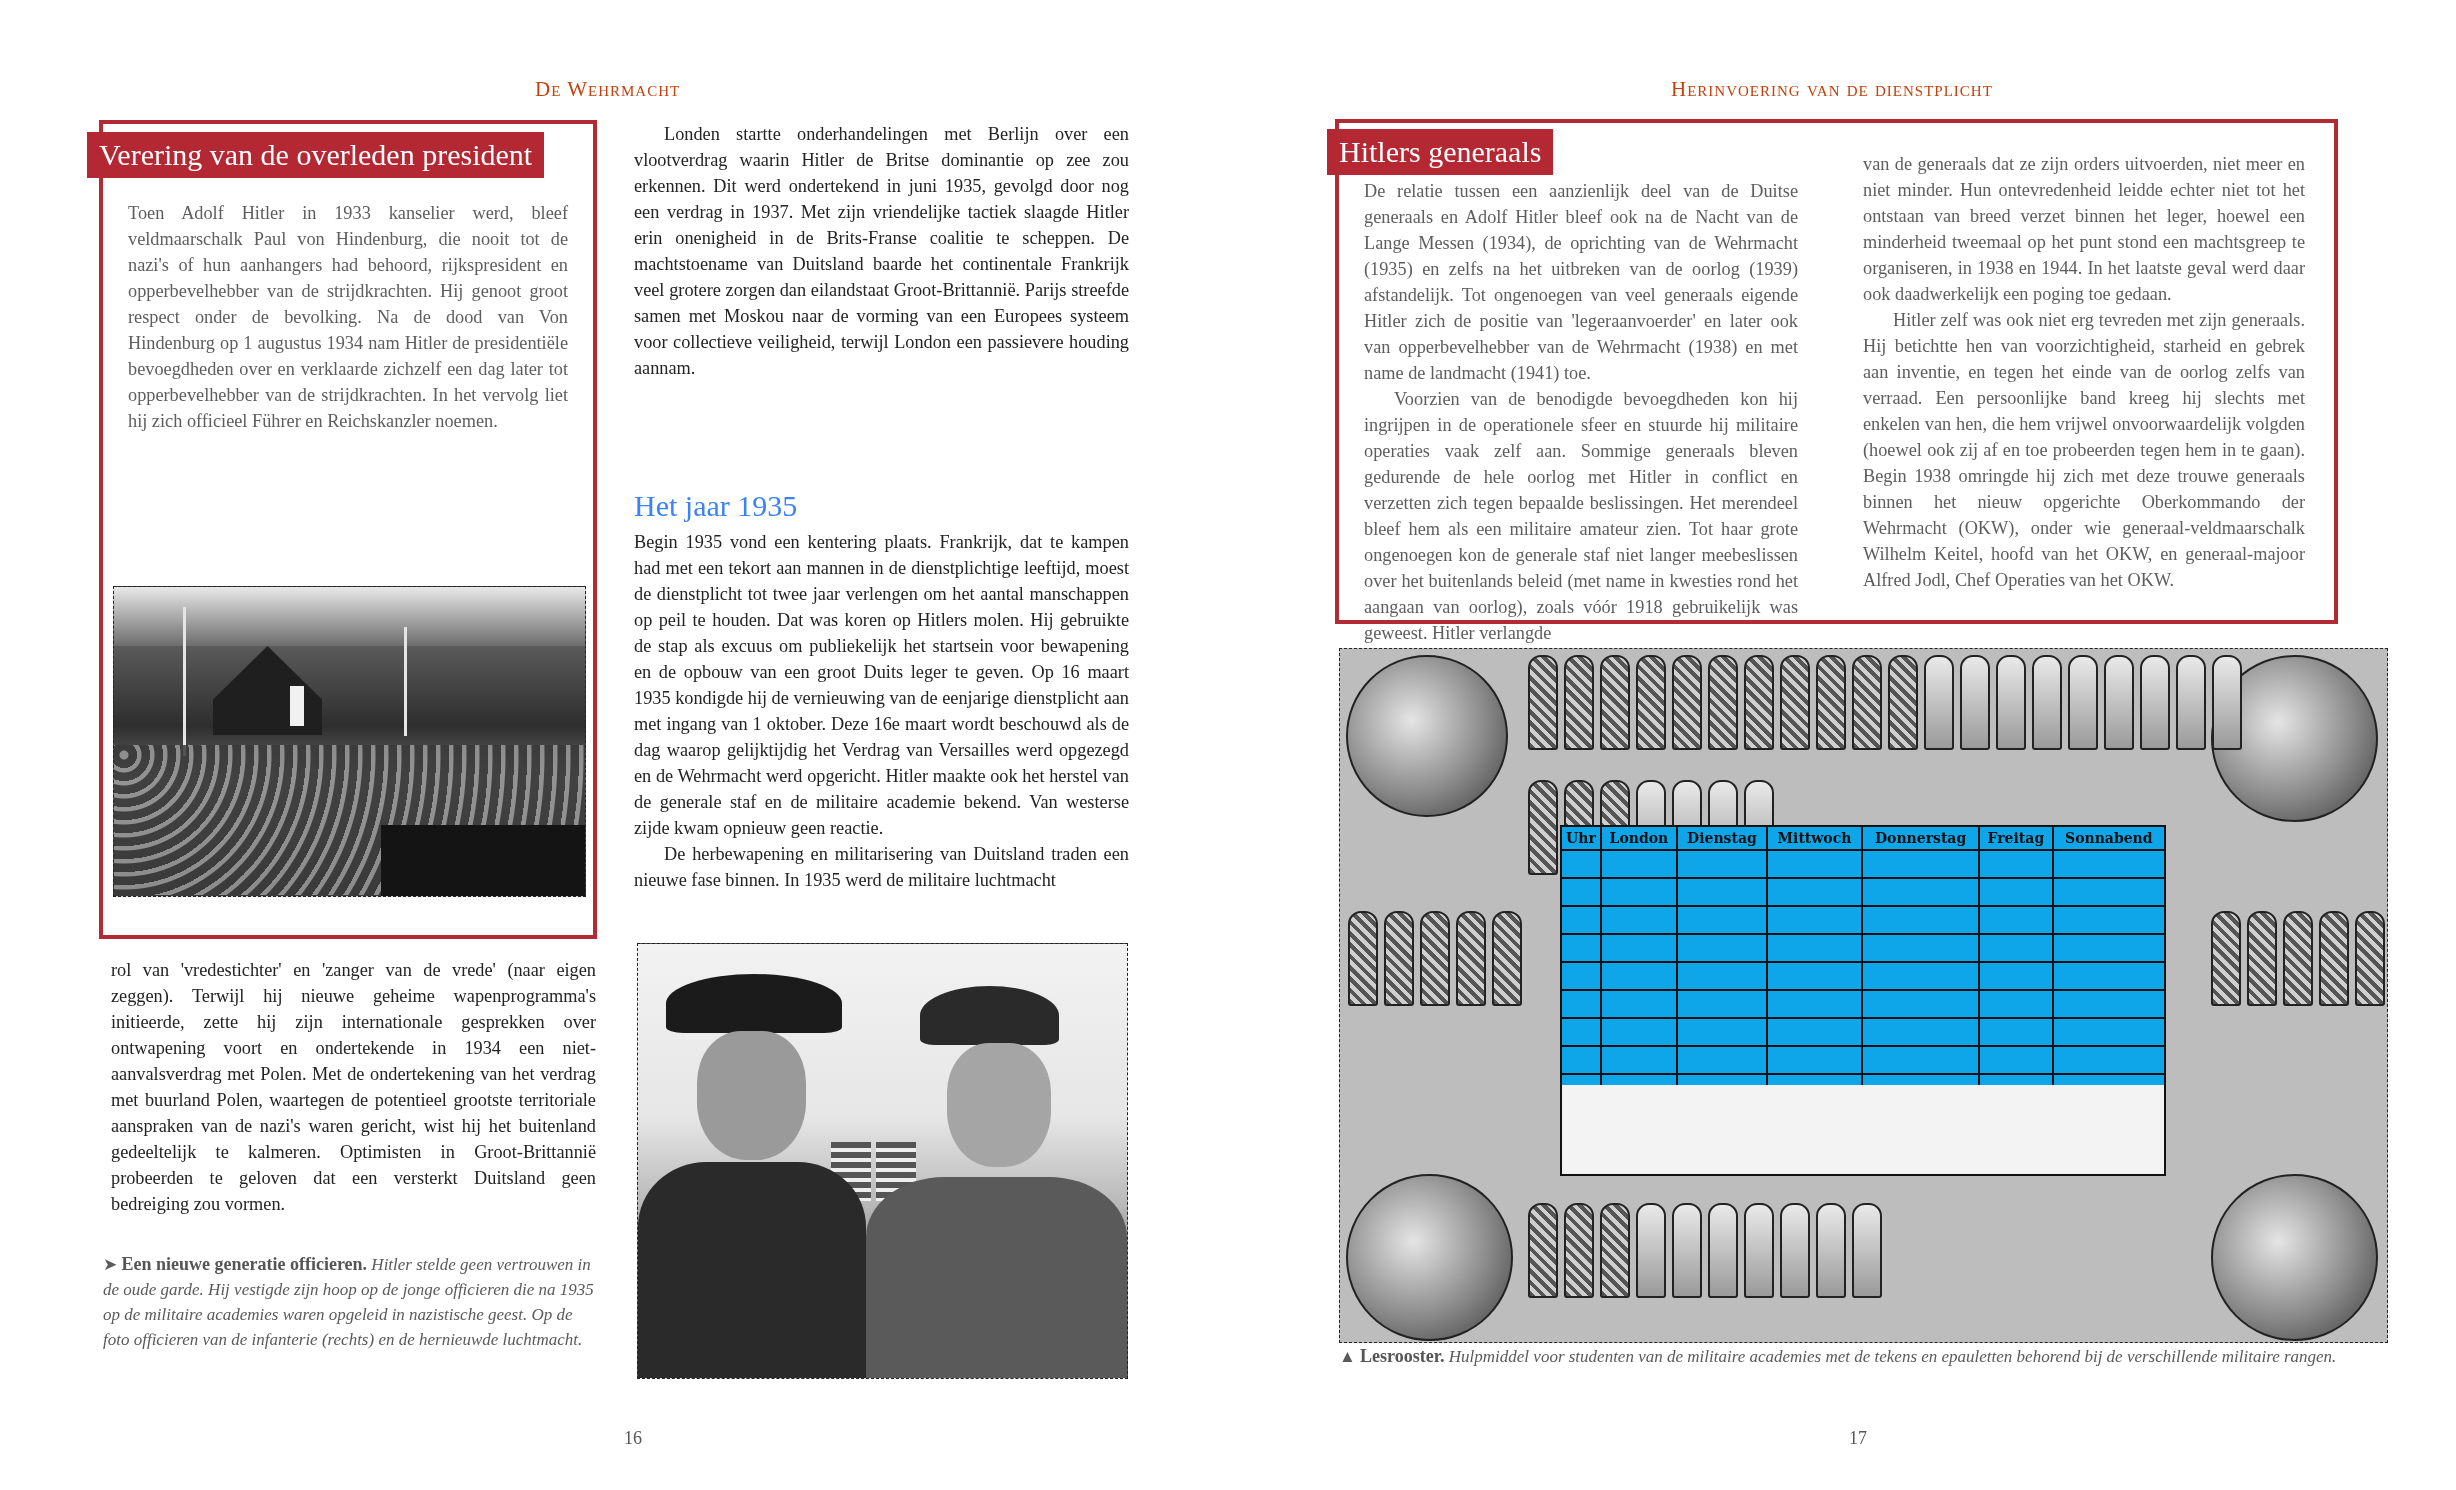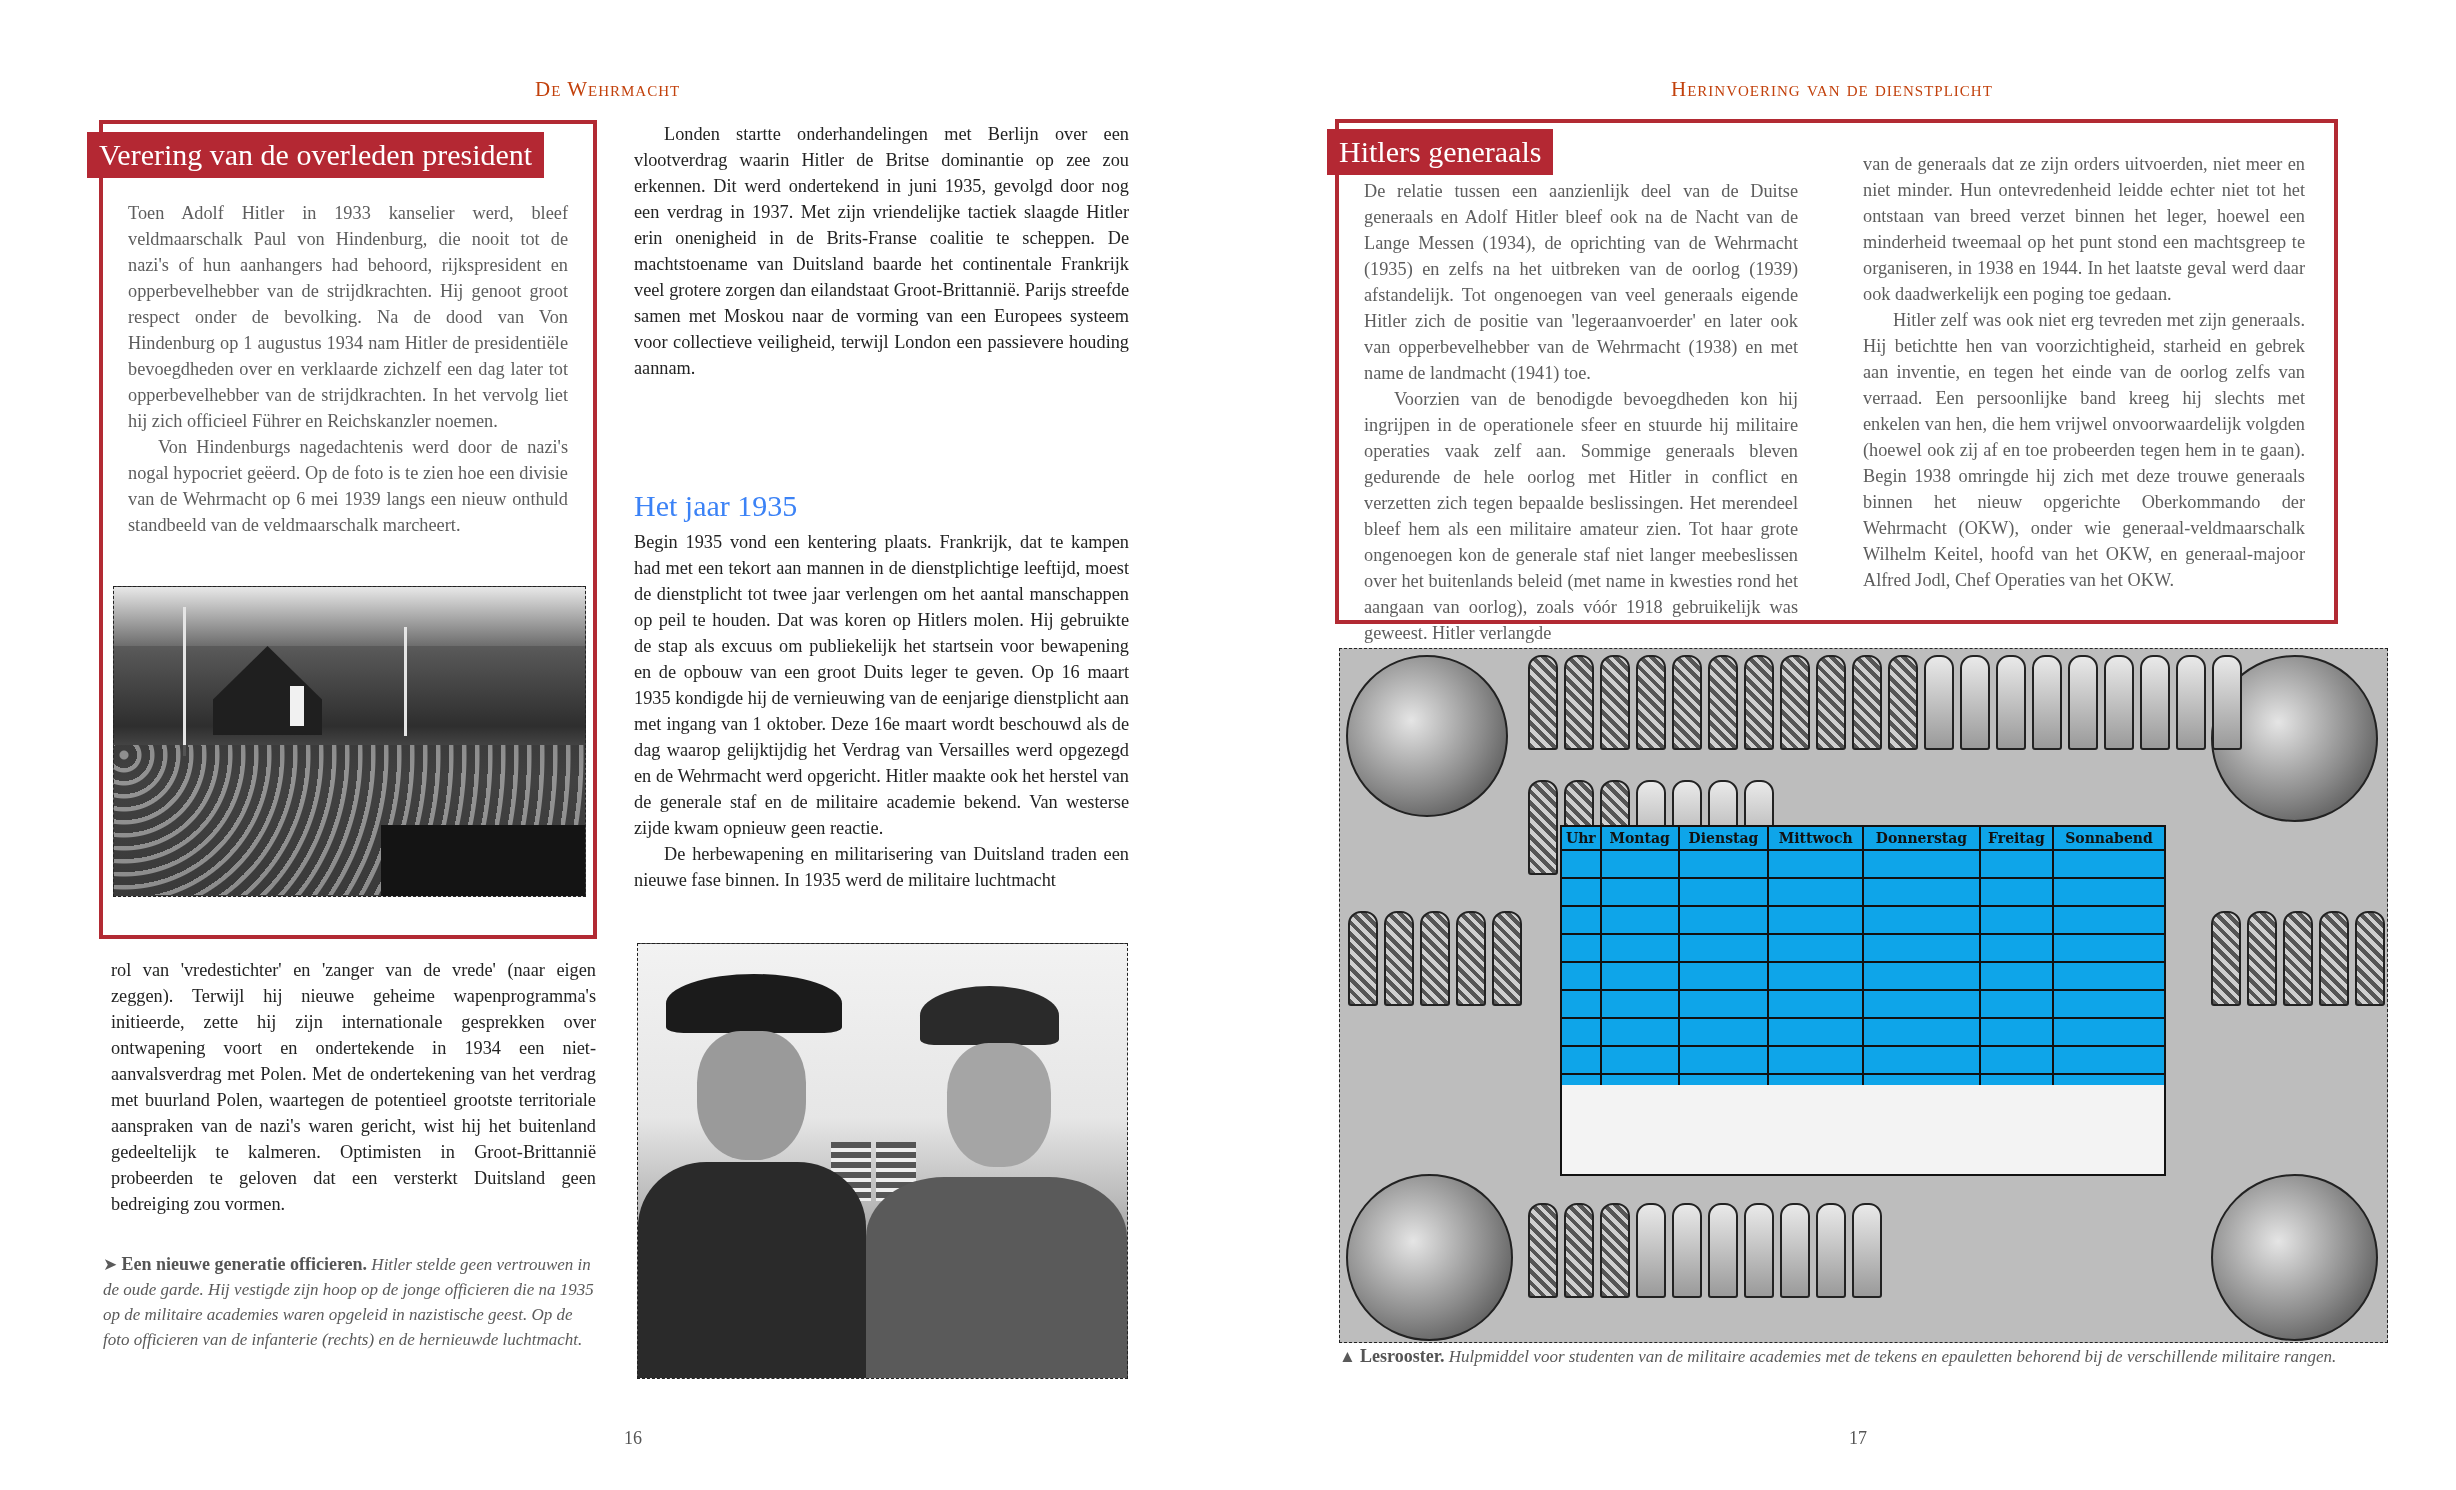--- a/index.html
+++ b/index.html
@@ -64,21 +64,20 @@
 </head>
 <body>
 
 <div class="running-head" style="left:535px;">De Wehrmacht</div>
 
 <div class="box" style="left:99px; top:120px; width:498px; height:819px;"></div>
 <div class="box-title" style="left:87px; top:132px;">Verering van de overleden president</div>
 
 <div class="col grey" style="left:128px; top:200px; width:440px;">
   <p>Toen Adolf Hitler in 1933 kanselier werd, bleef veldmaarschalk Paul von Hindenburg, die nooit tot de nazi's of hun aanhangers had behoord, rijkspresident en opperbevelhebber van de strijdkrachten. Hij genoot groot respect onder de bevolking. Na de dood van Von Hindenburg op 1 augustus 1934 nam Hitler de presidentiële bevoegdheden over en verklaarde zichzelf een dag later tot opperbevelhebber van de strijdkrachten. In het vervolg liet hij zich officieel Führer en Reichskanzler noemen.</p>
-  <p>Von Hindenburgs nagedachtenis werd door de nazi's nogal hypocriet geëerd. Op de foto is te zien hoe een divisie van de Wehrmacht op 6 mei 1939 langs een nieuw onthuld standbeeld van de veldmaarschalk marcheert.</p>
 </div>
 
 <div class="photo parade" style="left:113px; top:586px; width:471px; height:309px;" title="Parade van de Wehrmacht langs het standbeeld van Von Hindenburg">
   <div class="abs" style="left:0;top:0;width:471px;height:59px;background:linear-gradient(180deg,#e8e8e8,#6d6d6d);"></div>
   <div class="abs" style="left:99px;top:59px;width:109px;height:89px;background:#1f1f1f;clip-path:polygon(50% 0,100% 60%,100% 100%,0 100%,0 60%);"></div>
   <div class="abs" style="left:176px;top:99px;width:14px;height:40px;background:#f1f1f1;"></div>
   <div class="abs" style="left:69px;top:20px;width:3px;height:149px;background:#e5e5e5;"></div>
   <div class="abs" style="left:290px;top:40px;width:3px;height:109px;background:#e5e5e5;"></div>
   <div class="abs" style="left:0;top:158px;width:471px;height:150px;background:repeating-radial-gradient(circle at 10px 10px,#9a9a9a 0 4px,#3a3a3a 5px 13px);opacity:.85;"></div>
   <div class="abs" style="left:267px;top:238px;width:204px;height:71px;background:#141414;"></div>
@@ -193,21 +192,21 @@
     <div class="epaulette plain"></div>
       <div class="epaulette plain"></div>
     <div class="epaulette plain"></div>
       <div class="epaulette plain"></div>
   </div>
 
   <table class="timetable" id="timetable" style="left:220px; top:176px; width:606px;">
     <thead>
         <tr id="tt-head">
           <th>Uhr</th>
-          <th>Montag</th>
+          <th>London</th>
           <th>Dienstag</th>
           <th>Mittwoch</th>
           <th>Donnerstag</th>
           <th>Freitag</th>
           <th>Sonnabend</th>
         </tr>
       </thead>
     <tbody id="tt-body">
         <tr>
           <td></td>

